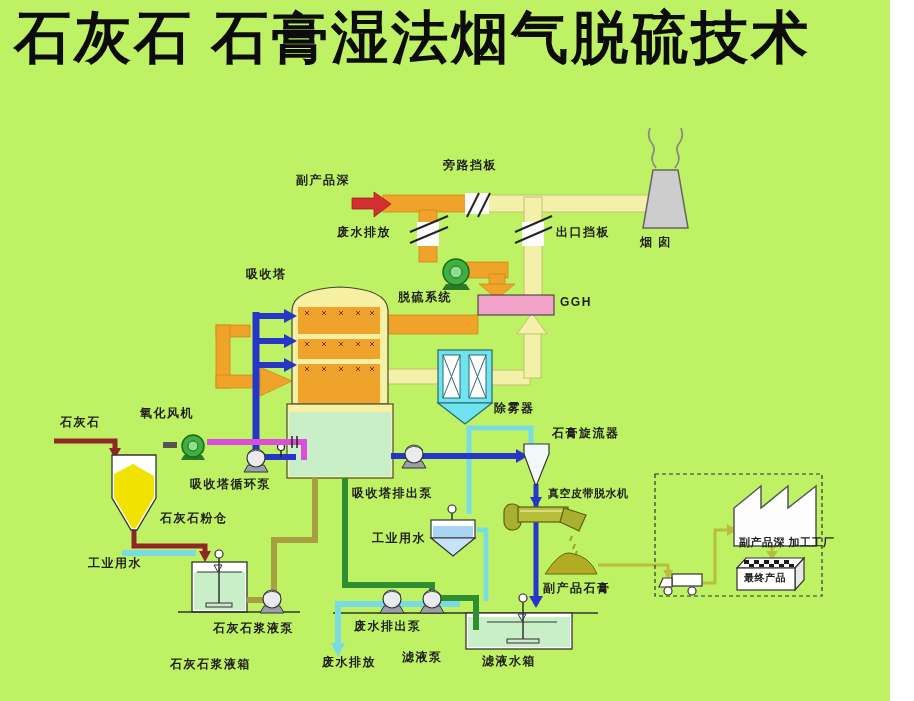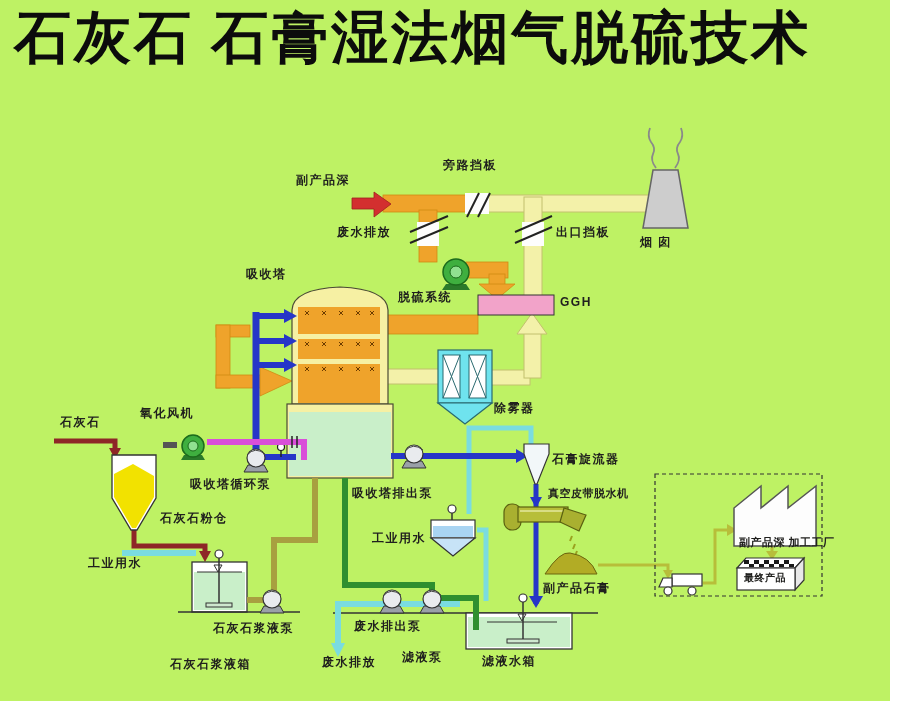--- a/index.html
+++ b/index.html
@@ -264,21 +264,21 @@
   <div class="lbl" style="left:494px;top:402px">除雾器</div>
   <div class="lbl" style="left:60px;top:416px">石灰石</div>
   <div class="lbl" style="left:140px;top:407px">氧化风机</div>
   <div class="lbl" style="left:190px;top:478px">吸收塔循环泵</div>
   <div class="lbl" style="left:160px;top:512px">石灰石粉仓</div>
   <div class="lbl" style="left:88px;top:557px">工业用水</div>
   <div class="lbl" style="left:213px;top:622px">石灰石浆液泵</div>
   <div class="lbl" style="left:170px;top:658px">石灰石浆液箱</div>
   <div class="lbl" style="left:352px;top:487px">吸收塔排出泵</div>
   <div class="lbl" style="left:372px;top:532px">工业用水</div>
-  <div class="lbl" style="left:552px;top:453px">石膏旋流器</div>
+  <div class="lbl" style="left:552px;top:427px">石膏旋流器</div>
   <div class="lbl small" style="left:548px;top:487px">真空皮带脱水机</div>
   <div class="lbl" style="left:543px;top:582px">副产品石膏</div>
   <div class="lbl" style="left:354px;top:620px">废水排出泵</div>
   <div class="lbl" style="left:322px;top:656px">废水排放</div>
   <div class="lbl" style="left:402px;top:651px">滤液泵</div>
   <div class="lbl" style="left:482px;top:655px">滤液水箱</div>
   <div class="lbl small" style="left:739px;top:536px">副产品深 加工工厂</div>
   <div class="lbl tiny" style="left:744px;top:572px">最终产品</div>
 
 

